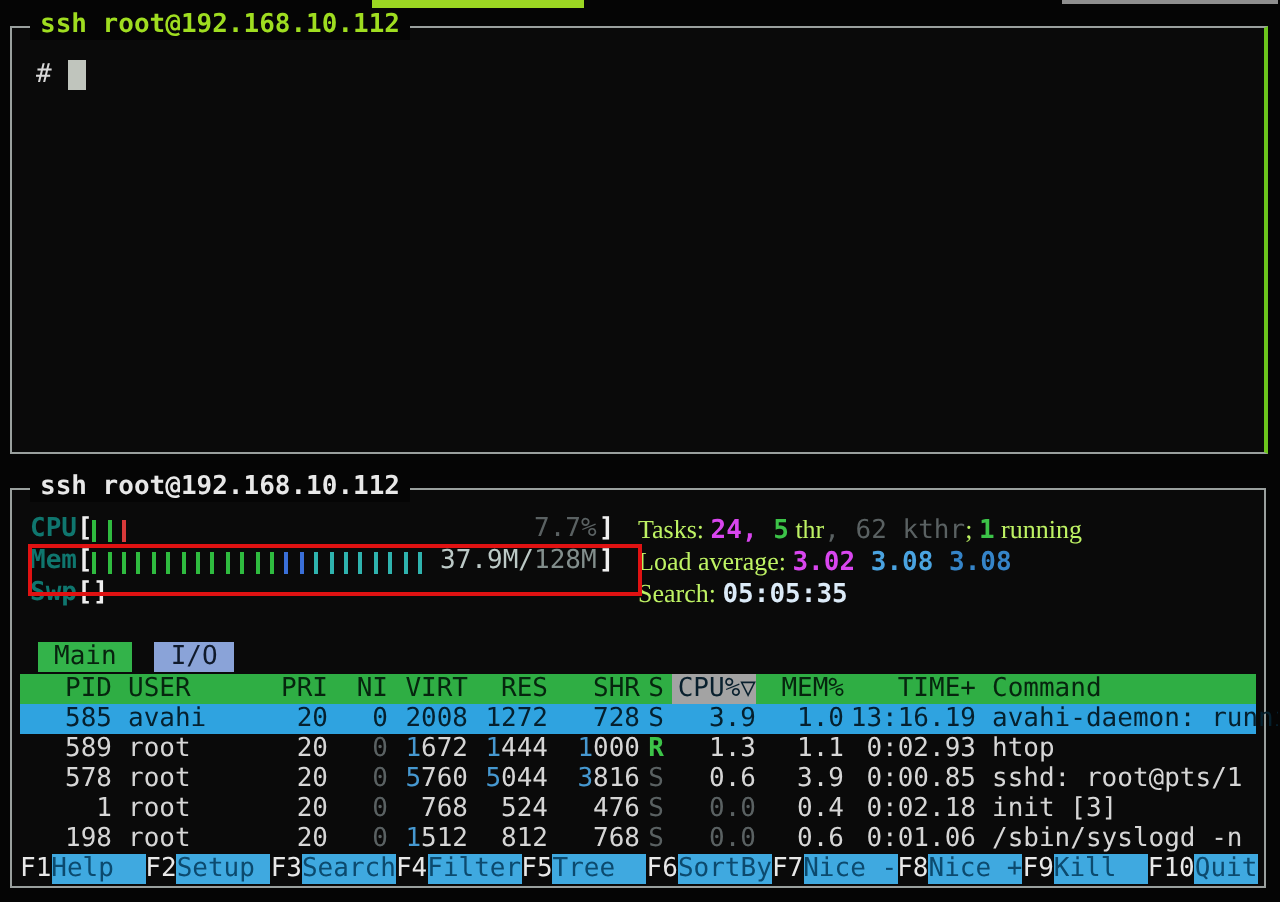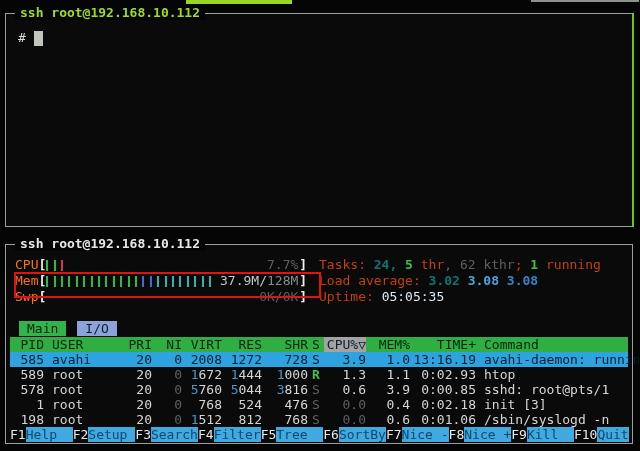--- a/index.html
+++ b/index.html
@@ -16,51 +16,51 @@
   .pane-title{position:absolute;top:-9px;left:9px;background:#050505;padding:0 5px;font-weight:bold;white-space:pre;}
   .green-t{color:#9fdd20;}
   .white-t{color:#e8e8e8;}
   .scroll-ind{position:absolute;top:-9px;right:4px;background:#050505;padding:0 4px;color:#9fdd20;font-weight:bold;white-space:pre;}
 
   .prompt-line{position:absolute;left:12px;top:16px;color:#d8d8d8;}
   .cursor{display:inline-block;width:9px;height:15px;background:#c0c5bd;margin-left:8px;vertical-align:middle;}
 
   
   .hrow{position:absolute;height:16px;line-height:16px;white-space:pre;}
-  .mlabel{color:#f97316;}
+  .mlabel{color:#0f766e;font-weight:bold;}
   .bracket{color:#efefef;font-weight:bold;}
   .mbody{display:inline-flex;align-items:center;width:253px;height:16px;position:relative;vertical-align:bottom;}
   .bar{width:2px;height:11px;margin-right:5.4px;flex:none;}
   .bar.g{background:#2fbb3f;}
   .bar.b{background:#3a6fd8;}
   .bar.c{background:#2fb3ae;}
   .bar.r{background:#d83a3a;}
   .mval{position:absolute;right:1px;top:0;}
   .dim{color:#5a6162;}
   .memu{color:#bcc9c6;}
   .memt{color:#828e8c;}
-  .cyan{color:#c2410c;}
-  .wb{color:#0f766e;font-weight:bold;}
+  .cyan{color:#bef264;font-family:Liberation Serif, serif;}
+  .wb{color:#d946ef;font-weight:bold;}
   .gb{color:#3cc348;font-weight:bold;}
   .b1{color:#4aa3e0;font-weight:bold;}
   .b2{color:#3584c8;font-weight:bold;}
-  .ub{color:#dcebf8;font-weight:normal;}
+  .ub{color:#dcebf8;font-weight:bold;}
 
   
   .annotation-box{position:absolute;left:14px;top:272px;width:303px;height:22px;border:2px solid #e01212;z-index:9;pointer-events:none;}
 
   
   .tabs{position:absolute;left:13px;top:76px;display:flex;gap:11px;height:15px;line-height:15px;}
   .tab{padding:0 8px;color:#08220f;white-space:pre;}
   .tab.active{background:#33b34a;}
   .tab.inactive{background:#8aa3d8;color:#101a2c;}
 
   
   .ptable{position:absolute;left:4px;right:4px;top:92px;}
-  .prow{display:flex;height:15px;line-height:15px;padding-left:8px;white-space:pre;}
+  .prow{display:flex;height:15px;line-height:15px;padding-left:20px;white-space:pre;}
   .prow .cell{flex:none;overflow:hidden;}
   .phead{background:#2fae44;color:#06250e;}
   .phead .cell.sorted{background:#a3a3a3;color:#09202e;}
   .c-pid{width:26px;text-align:right;}
   .c-user{width:72px;padding-left:8px;text-align:left;}
   .c-pri{width:28px;text-align:right;}
   .c-ni{width:30px;text-align:right;}
   .c-virt{width:40px;text-align:right;}
   .c-res{width:40px;text-align:right;}
   .c-shr{width:46px;text-align:right;}
@@ -94,26 +94,26 @@
     <span class="pane-title green-t">ssh root@192.168.10.112</span>
     <div class="prompt-line"><span>#</span><span class="cursor"></span></div>
   </div>
 
   <div class="pane pane-bottom">
     <span class="pane-title white-t">ssh root@192.168.10.112</span>
 
     <div id="meters">
         <div class="hrow" style="top: 12px; left: 9px;"><span class="mlabel">CPU</span><span class="bracket">[</span><span class="mbody"><div class="bar g"></div><div class="bar g"></div><div class="bar r"></div><span class="mval"><span class="dim">7.7%</span></span></span><span class="bracket">]</span></div>
         <div class="hrow" style="top: 28px; left: 9px;"><span class="mlabel">Mem</span><span class="bracket">[</span><span class="mbody"><div class="bar g"></div><div class="bar g"></div><div class="bar g"></div><div class="bar g"></div><div class="bar g"></div><div class="bar g"></div><div class="bar g"></div><div class="bar g"></div><div class="bar g"></div><div class="bar g"></div><div class="bar g"></div><div class="bar g"></div><div class="bar g"></div><div class="bar b"></div><div class="bar b"></div><div class="bar c"></div><div class="bar c"></div><div class="bar c"></div><div class="bar c"></div><div class="bar c"></div><div class="bar c"></div><div class="bar c"></div><div class="bar c"></div><span class="mval"><span class="memu">37.9M/</span><span class="memt">128M</span></span></span><span class="bracket">]</span></div>
-        <div class="hrow" style="top: 44px; left: 9px;"><span class="mlabel">Swp</span><span class="bracket">[</span><span class="mbody"><span class="mval"><span class="dim">0K/0K</span></span></span><span class="bracket">]</span></div>
+        <div class="hrow" style="top: 44px; left: 9px;"><span class="mlabel">Swp</span><span class="bracket">[</span><span class="bracket">]</span></div>
       </div>
     <div id="info">
         <div class="hrow" style="top: 12px; left: 313px;"><span class="cyan">Tasks: </span><span class="wb">24, </span><span class="gb">5</span><span class="cyan"> thr</span><span class="dim">, 62 kthr</span><span class="cyan">; </span><span class="gb">1</span><span class="cyan"> running</span></div>
         <div class="hrow" style="top: 28px; left: 313px;"><span class="cyan">Load average: </span><span class="wb">3.02 </span><span class="b1">3.08 </span><span class="b2">3.08</span></div>
-        <div class="hrow" style="top: 44px; left: 313px;"><span class="cyan">Uptime: </span><span class="ub">05:05:35</span></div>
+        <div class="hrow" style="top: 44px; left: 313px;"><span class="cyan">Search: </span><span class="ub">05:05:35</span></div>
       </div>
 
     <div class="tabs" id="tabs">
         <span class="tab active">Main</span>
         <span class="tab inactive">I/O</span>
       </div>
 
     <div class="ptable" id="ptable">
         <div class="prow phead"><span class="cell c-pid">PID</span><span class="cell c-user">USER</span><span class="cell c-pri">PRI</span><span class="cell c-ni">NI</span><span class="cell c-virt">VIRT</span><span class="cell c-res">RES</span><span class="cell c-shr">SHR</span><span class="cell c-s">S</span><span class="cell c-cpu sorted">CPU%▽</span><span class="cell c-mem">MEM%</span><span class="cell c-time">TIME+</span><span class="cell c-cmd">Command</span></div>
         <div class="prow sel"><span class="cell c-pid">585</span><span class="cell c-user">avahi</span><span class="cell c-pri">20</span><span class="cell c-ni"><span class="dim">0</span></span><span class="cell c-virt"><span class="kilo">2</span>008</span><span class="cell c-res"><span class="kilo">1</span>272</span><span class="cell c-shr">728</span><span class="cell c-s"><span class="st-S">S</span></span><span class="cell c-cpu">3.9</span><span class="cell c-mem">1.0</span><span class="cell c-time">13:16.19</span><span class="cell c-cmd">avahi-daemon: running</span></div>

